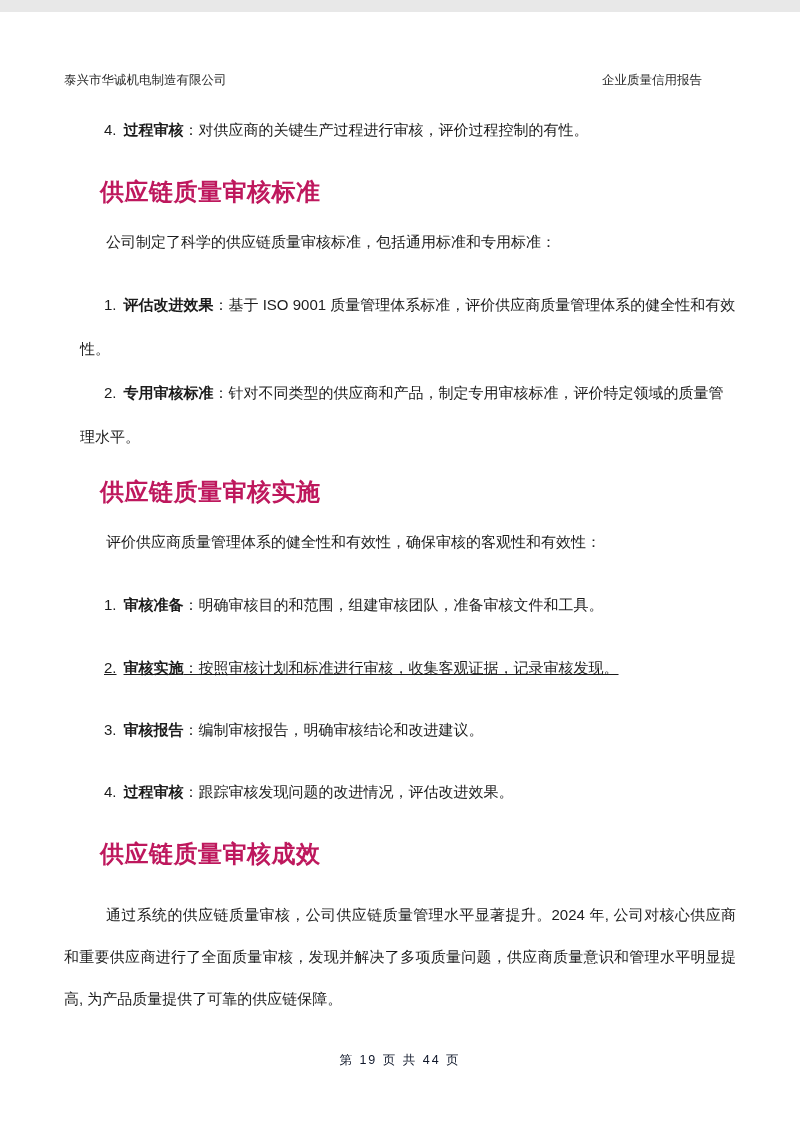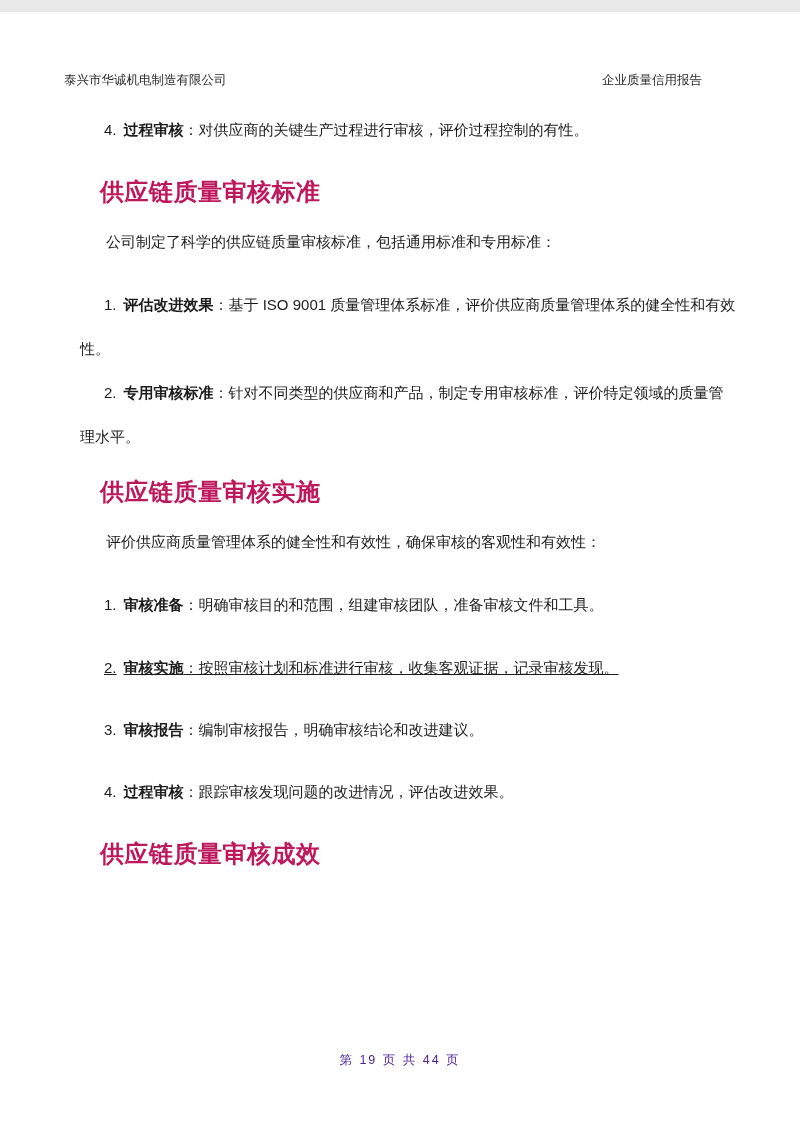--- a/index.html
+++ b/index.html
@@ -59,21 +59,21 @@
   .li-s2d { margin-top: 20px; }
   .footer {
     position: absolute;
     left: 0;
     right: 0;
     top: 1040px;
     text-align: center;
     font-size: 12.5px;
     line-height: 16px;
     letter-spacing: 2px;
-    color: #4c1d95;
+    color: #0f172a;
   }
 </style>
 </head>
 <body>
 
 <div class="page">
 
   <div class="header">
     <span>泰兴市华诚机电制造有限公司</span>
     <span>企业质量信用报告</span>
@@ -110,16 +110,17 @@
   <div class="list-item single li-s2c">
     <span class="num">3.</span><span class="term">审核报告</span><span class="rest">：编制审核报告，明确审核结论和改进建议。</span>
   </div>
 
   <div class="list-item single li-s2d">
     <span class="num">4.</span><span class="term">过程审核</span><span class="rest">：跟踪审核发现问题的改进情况，评估改进效果。</span>
   </div>
 
   <h2 class="heading h3">供应链质量审核成效</h2>
 
+  <p class="para p3">通过系统的供应链质量审核，公司供应链质量管理水平显著提升。2024 年, 公司对核心供应商和重要供应商进行了全面质量审核，发现并解决了多项质量问题，供应商质量意识和管理水平明显提高, 为产品质量提供了可靠的供应链保障。</p>
 
   <div class="footer">第 19 页 共 44 页</div>
 
 </div>
 
 </body></html>

